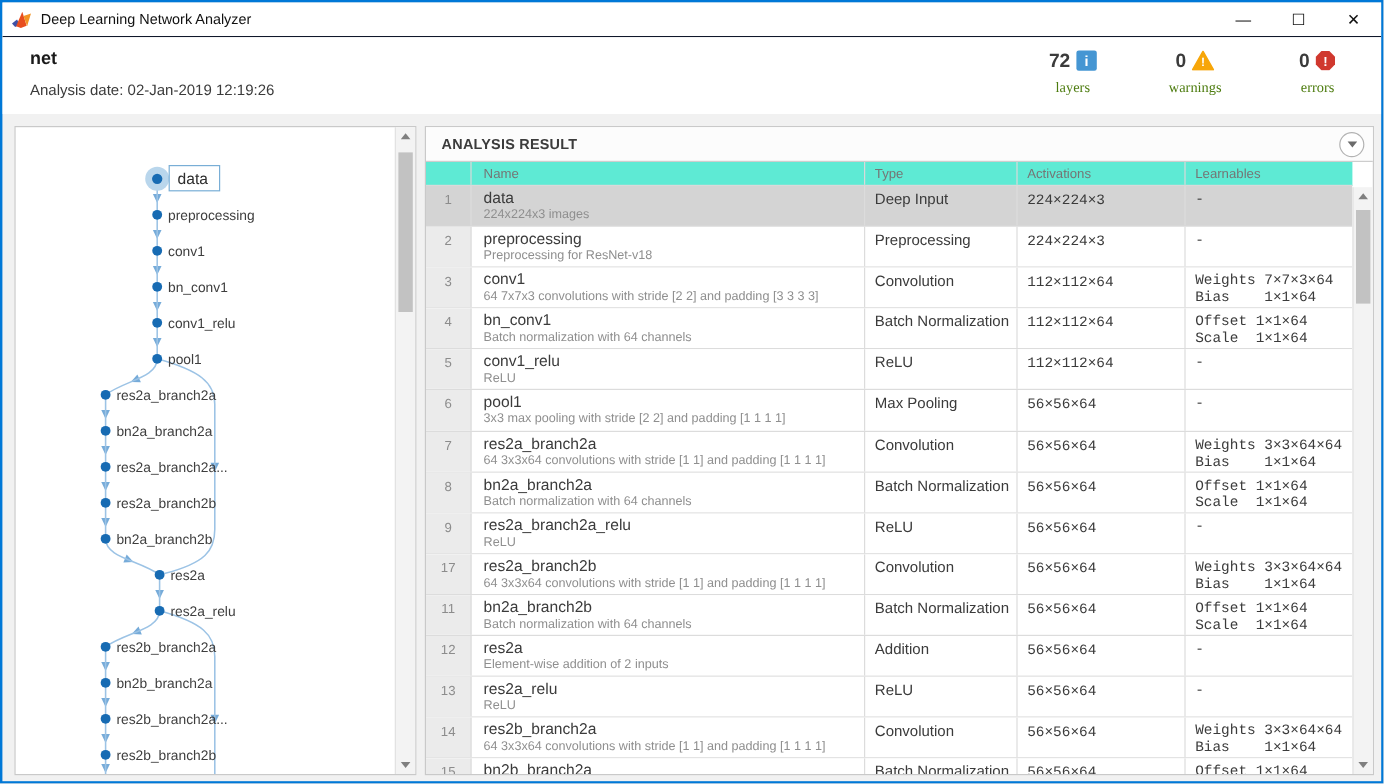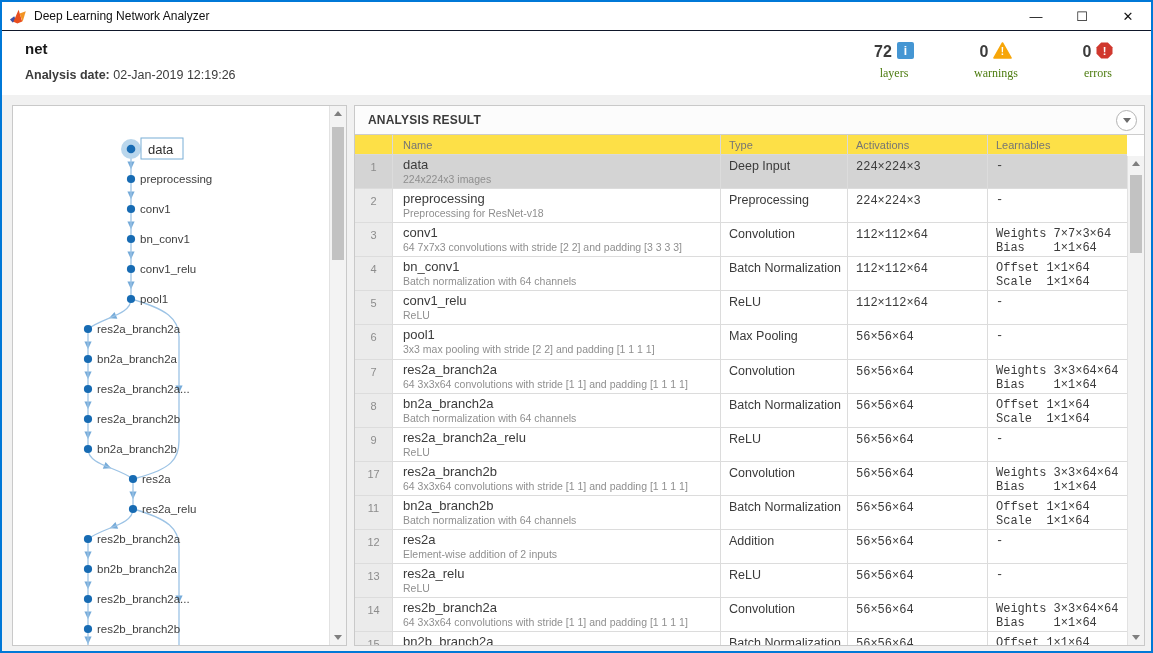--- a/index.html
+++ b/index.html
@@ -10,21 +10,21 @@
   .titlebar{height:29px;background:#ffffff;border-bottom:1px solid #0f172a;display:flex;align-items:center;}
   .app-logo{width:17px;height:15px;margin-left:8px;}
   .title-text{font-size:12px;color:#111;margin-left:7px;}
   .win-controls{margin-left:auto;display:flex;height:100%;}
   .win-btn{width:46px;height:100%;display:flex;align-items:center;justify-content:center;
            font-size:13px;color:#111;cursor:default;}
   
   .hdr{height:64px;background:#ffffff;position:relative;}
   .net-name{position:absolute;left:23px;top:9px;font-size:15px;font-weight:bold;color:#1a1a1a;}
   .an-date{position:absolute;left:23px;top:37px;font-size:12.5px;color:#3b3b3b;}
-  .an-date b{font-weight:bold;}
+  .an-date b{font-weight:normal;}
   .stats{position:absolute;right:24px;top:8px;display:flex;gap:44px;}
   .stat{text-align:center;min-width:58px;}
   .stat-top{display:flex;align-items:flex-start;justify-content:center;gap:5px;}
   .stat-value{font-size:16px;font-weight:bold;color:#3b3b3b;line-height:26px;}
   .stat-label{font-size:12px;color:#4d7c0f;margin-top:1px;font-family:Liberation Serif, serif;}
   .ic-info{width:17px;height:17px;background:#4596d3;border-radius:2px;color:#fff;font-weight:bold;
            font-size:12px;display:flex;align-items:center;justify-content:center;margin-top:3px;}
   .ic-svg{margin-top:3px;}
   
   .left-panel{position:absolute;left:10px;top:103px;width:335px;height:541px;background:#fff;
@@ -32,21 +32,21 @@
   .right-panel{position:absolute;left:352px;top:103px;width:791px;height:541px;background:#fff;
                border:1px solid #c9c9c9;}
   .panel-header{height:29px;border-bottom:1px solid #cdcdcd;background:#fcfcfc;position:relative;
                 display:flex;align-items:center;}
   .panel-title{font-size:12px;font-weight:bold;color:#3c3c3c;padding-left:13px;letter-spacing:.2px;}
   .collapse-btn{position:absolute;right:7px;top:4px;width:21px;height:21px;border:1px solid #b3b3b3;
                 border-radius:50%;background:#fff;display:flex;align-items:center;justify-content:center;}
   .caret-down{width:0;height:0;border-left:4px solid transparent;border-right:4px solid transparent;
               border-top:5px solid #6b6b6b;}
   
-  .thead{display:flex;height:20px;border-bottom:1px solid #d9d9d9;background:#fde047;width:772px;
+  .thead{display:flex;height:20px;border-bottom:1px solid #d9d9d9;background:#5eead4;width:772px;
          font-size:11px;color:#757575;}
   .thead .hc{border-right:1px solid #d9d9d9;padding:4px 0 0 8px;overflow:hidden;}
   .hc.num{width:38px;}.hc.name{width:328px;padding-left:10px;}.hc.type{width:127px;}
   .hc.act{width:140px;}.hc.learn{width:139px;border-right:none;}
   .tbody{position:absolute;left:0;top:49px;width:772px;bottom:0;overflow:hidden;}
   .trow{display:flex;height:34.1px;border-bottom:1px solid #dcdcdc;background:#fff;}
   .cell{border-right:1px solid #dcdcdc;overflow:hidden;}
   .cell.num{width:38px;background:#ebebeb;text-align:center;color:#8c8c8c;font-size:11px;padding-top:6px;}
   .cell.name{width:328px;padding:2px 6px 0 10px;}
   .name-primary{font-size:13px;color:#3b3b3b;line-height:16px;white-space:nowrap;}

